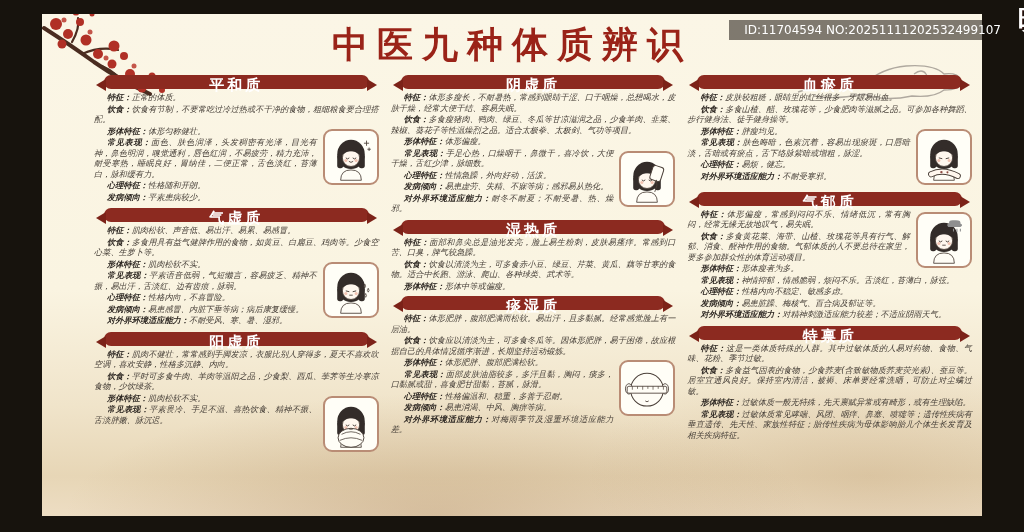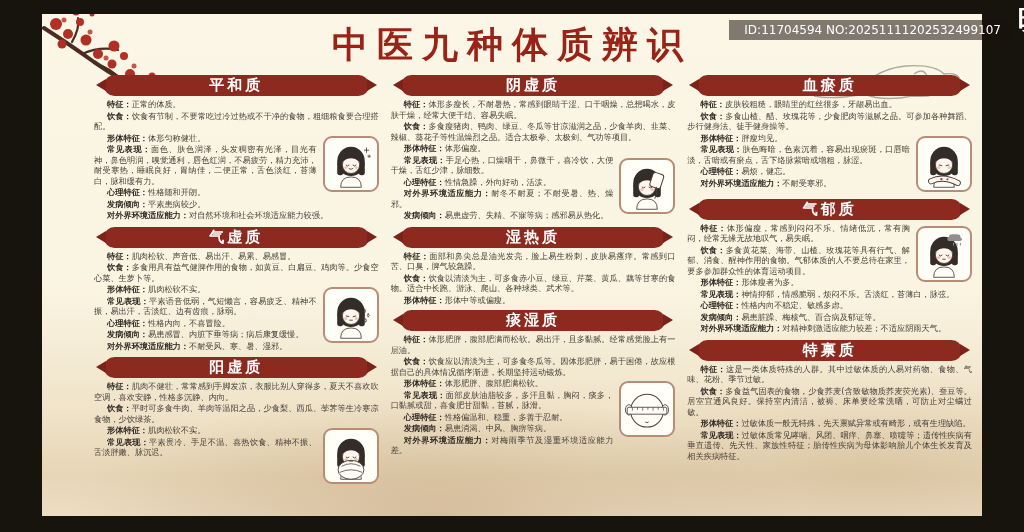--- a/index.html
+++ b/index.html
@@ -53,33 +53,33 @@
     margin:7px 0 2px;text-align:center;
     font-size:36px;font-weight:bold;color:#9a2318;letter-spacing:9px;
   }
   .columns{
     position:relative;display:flex;align-items:flex-start;gap:8px;
     padding:3px 8px 4px 50px;
   }
   .col{flex:1;min-width:0;}
   .section{margin-bottom:5px;}
   .ribbon{
-    position:relative;height:21px;line-height:21px;margin:0 12px 3px;
+    position:relative;height:14px;line-height:21px;margin:0 12px 3px;
     background:#8c2a20;border-radius:11px;
     color:#fff;font-weight:bold;font-size:15px;letter-spacing:3px;text-align:center;
   }
   .ribbon::before,.ribbon::after{
     content:"";position:absolute;top:4px;width:0;height:0;
     border-top:6.5px solid rgba(0,0,0,0);border-bottom:6.5px solid rgba(0,0,0,0);
   }
   .ribbon::before{left:-8px;border-right:10px solid #7c2218;}
   .ribbon::after{right:-8px;border-left:10px solid #7c2218;}
   .sec-body{font-size:8.2px;line-height:1.28;color:#453e37;padding:0 2px;}
   .sec-body::after{content:"";display:block;clear:both;}
-  .field{margin:0 0 1px;text-indent:1.6em;text-align:justify;}
+  .field{margin:0 0 1px;text-indent:1.6em;text-align:justify;font-style:italic;}
   .field b{color:#2e2823;}
   .ill{
     float:right;width:56px;height:56px;margin:3px 0 2px 6px;
     border:2px solid #b98c75;border-radius:9px;background:#fffef7;
     display:flex;align-items:center;justify-content:center;box-sizing:border-box;
   }
   .ill svg{display:block;}
   
   .plum{position:absolute;left:0;top:-4px;pointer-events:none;}
   .cloud{position:absolute;right:18px;top:44px;pointer-events:none;opacity:.8;}
@@ -158,21 +158,20 @@
                   <circle cx="23" cy="33" r="1.8" fill="#f2c3b2"></circle>
                   <circle cx="35" cy="33" r="1.8" fill="#f2c3b2"></circle>
                   <path d="M47 10v6 M44 13h6 M50 18v4 M48 20h4" stroke="#4a3f38" stroke-width="1"></path>
                   <path d="M26.5 34 q2.5 2.5 5 0" stroke="#4a3f38" stroke-width="1" fill="none"></path>
                 </svg>
               </div>
               <p class="field"><b>形体特征：</b>体形匀称健壮。</p>
               <p class="field"><b>常见表现：</b>面色、肤色润泽，头发稠密有光泽，目光有神，鼻色明润，嗅觉通利，唇色红润，不易疲劳，精力充沛，耐受寒热，睡眠良好，胃纳佳，二便正常，舌色淡红，苔薄白，脉和缓有力。</p>
               <p class="field"><b>心理特征：</b>性格随和开朗。</p>
               <p class="field"><b>发病倾向：</b>平素患病较少。</p>
-              <p class="field"><b>对外界环境适应能力：</b>对自然环境和社会环境适应能力较强。</p>
             </div>
   </div>
           <div class="section">
     <div class="ribbon">气虚质</div>
     <div class="sec-body">
               <p class="field"><b>特征：</b>肌肉松软、声音低、易出汗、易累、易感冒。</p>
               <p class="field"><b>饮食：</b>多食用具有益气健脾作用的食物，如黄豆、白扁豆、鸡肉等。少食空心菜、生萝卜等。</p>
               <div class="ill">
                 <svg width="50" height="50" viewBox="0 0 58 58">
                   <ellipse cx="29" cy="26" rx="16" ry="17" fill="#332c29"></ellipse>
@@ -242,22 +241,22 @@
                   <path d="M19.5 26 Q21 19 29 19 Q37 19 38.5 26 Q33 22 29 22.5 Q25 22 19.5 26 Z" fill="#332c29"></path>
                   <path d="M23 30 q2 2.5 4 0 M31 30 q2 2.5 4 0" stroke="#4a3f38" stroke-width="1.1" fill="none"></path>
                   <circle cx="23" cy="33" r="1.8" fill="#f2c3b2"></circle>
                   <circle cx="35" cy="33" r="1.8" fill="#f2c3b2"></circle>
                   <rect x="34" y="14" width="13" height="17" rx="3" transform="rotate(18 40 22)" fill="#fffdf6" stroke="#4a3f38" stroke-width="1.1"></rect>
                   <path d="M38 44 Q42 36 40 30" fill="none" stroke="#4a3f38" stroke-width="1"></path>
                 </svg>
               </div>
               <p class="field"><b>常见表现：</b>手足心热，口燥咽干，鼻微干，喜冷饮，大便干燥，舌红少津，脉细数。</p>
               <p class="field"><b>心理特征：</b>性情急躁，外向好动，活泼。</p>
+              <p class="field"><b>发病倾向：</b>易患虚劳、失精、不寐等病；感邪易从热化。</p>
               <p class="field"><b>对外界环境适应能力：</b>耐冬不耐夏；不耐受暑、热、燥邪。</p>
-              <p class="field"><b>发病倾向：</b>易患虚劳、失精、不寐等病；感邪易从热化。</p>
             </div>
   </div>
           <div class="section">
     <div class="ribbon">湿热质</div>
     <div class="sec-body">
               <p class="field"><b>特征：</b>面部和鼻尖总是油光发亮，脸上易生粉刺，皮肤易瘙痒。常感到口苦、口臭，脾气较急躁。</p>
               <p class="field"><b>饮食：</b>饮食以清淡为主，可多食赤小豆、绿豆、芹菜、黄瓜、藕等甘寒的食物。适合中长跑、游泳、爬山、各种球类、武术等。</p>
               <p class="field"><b>形体特征：</b>形体中等或偏瘦。</p>
             </div>
   </div>

